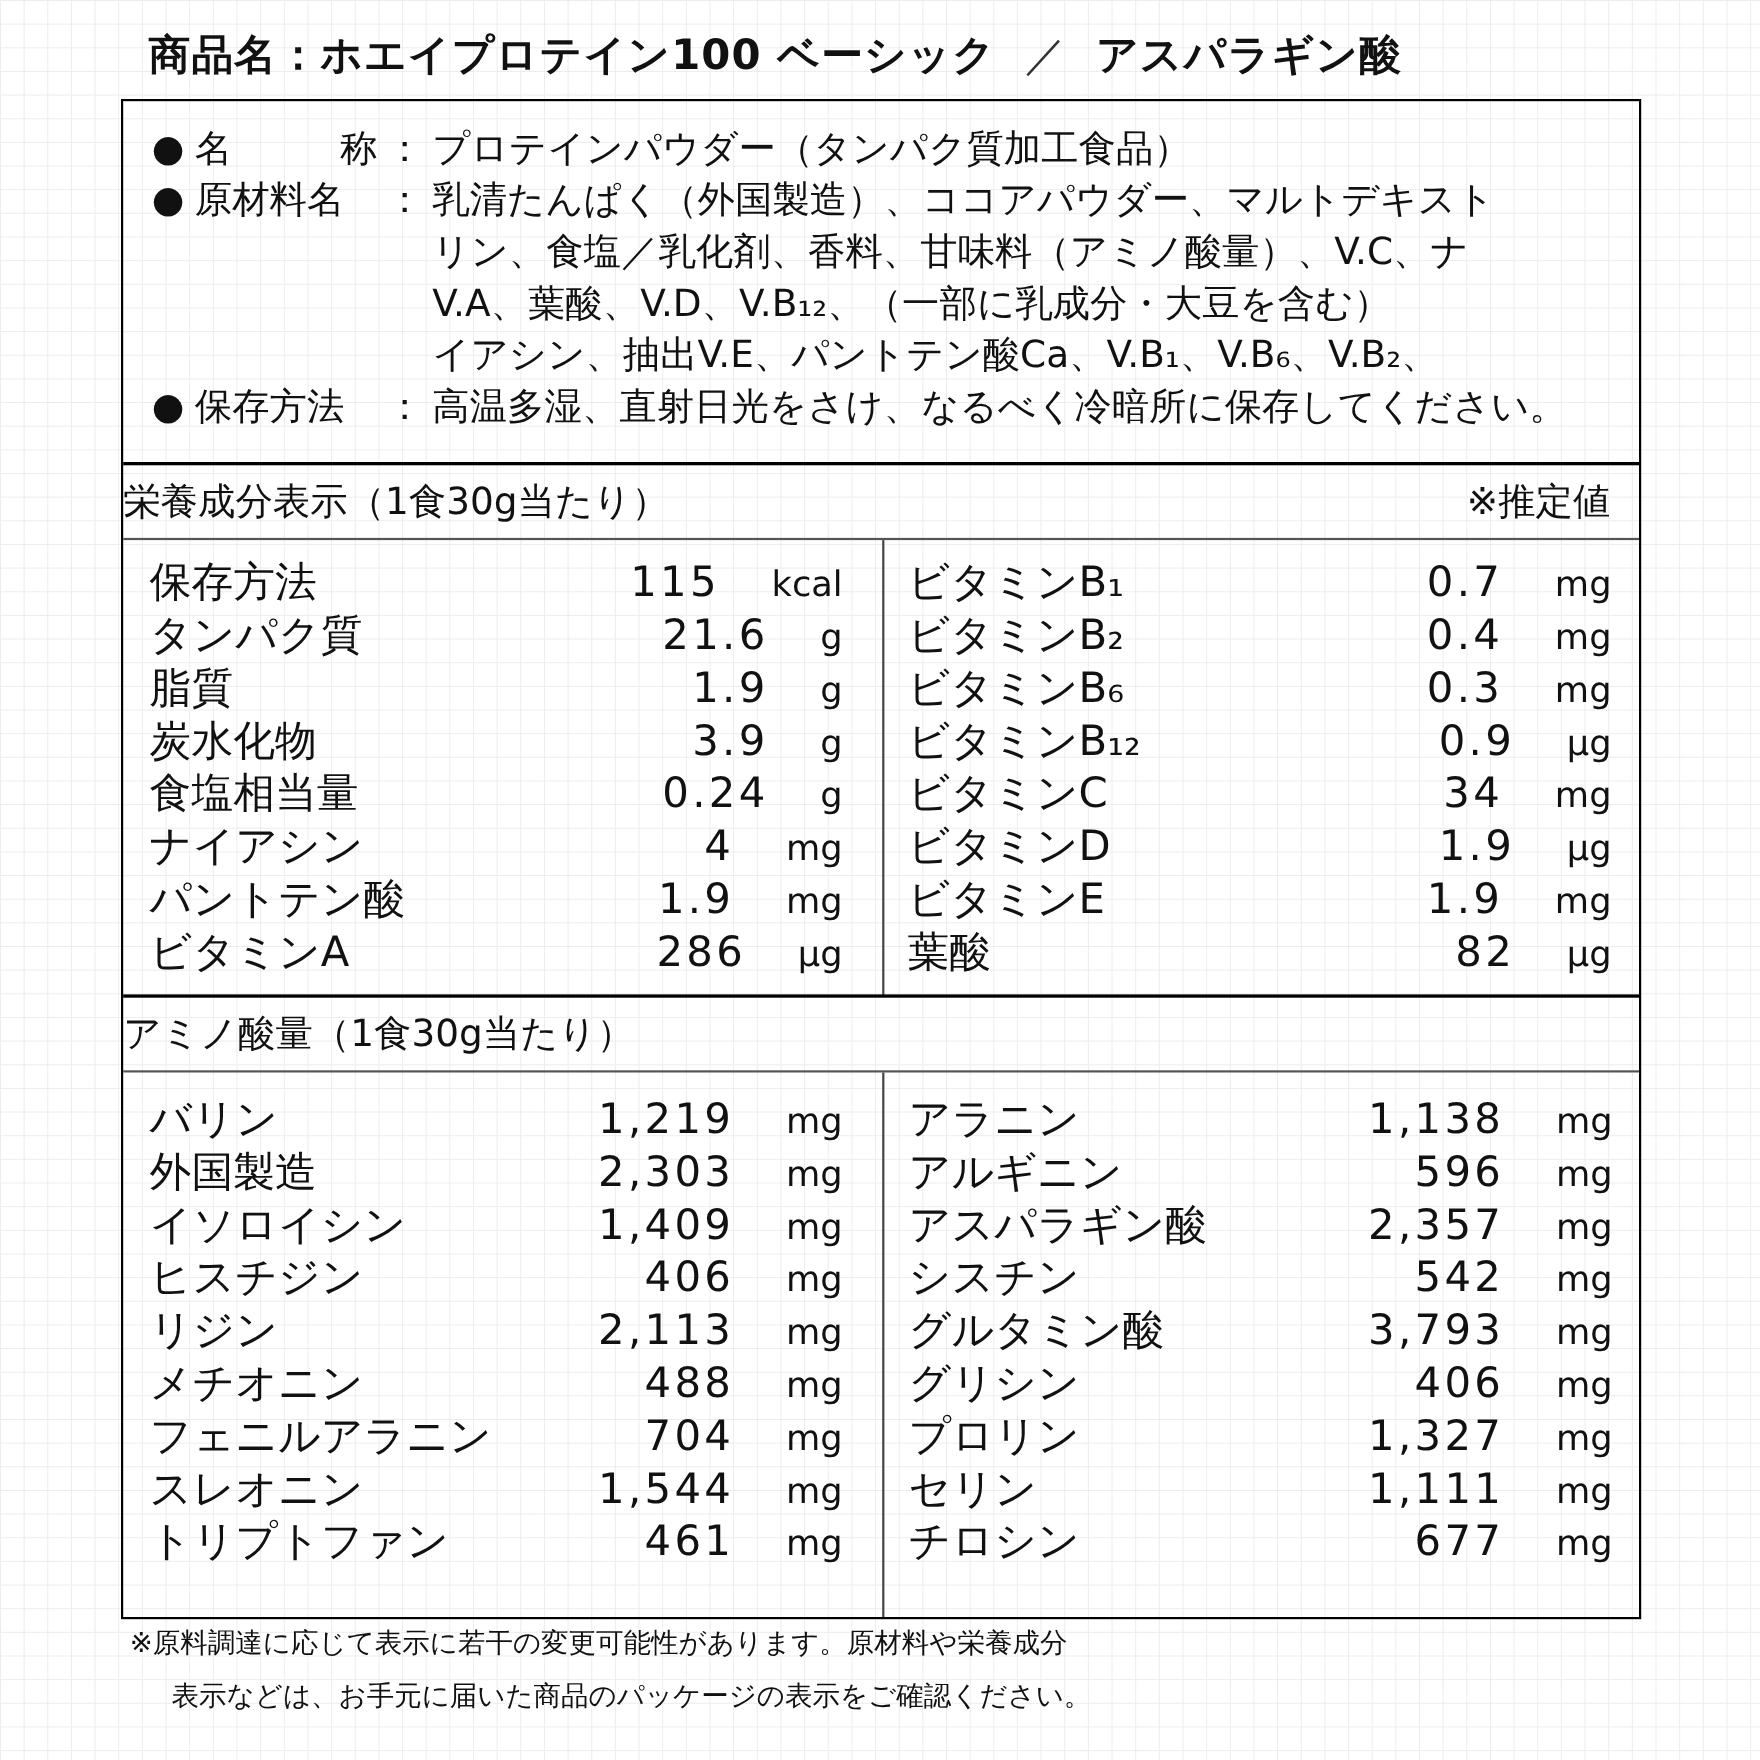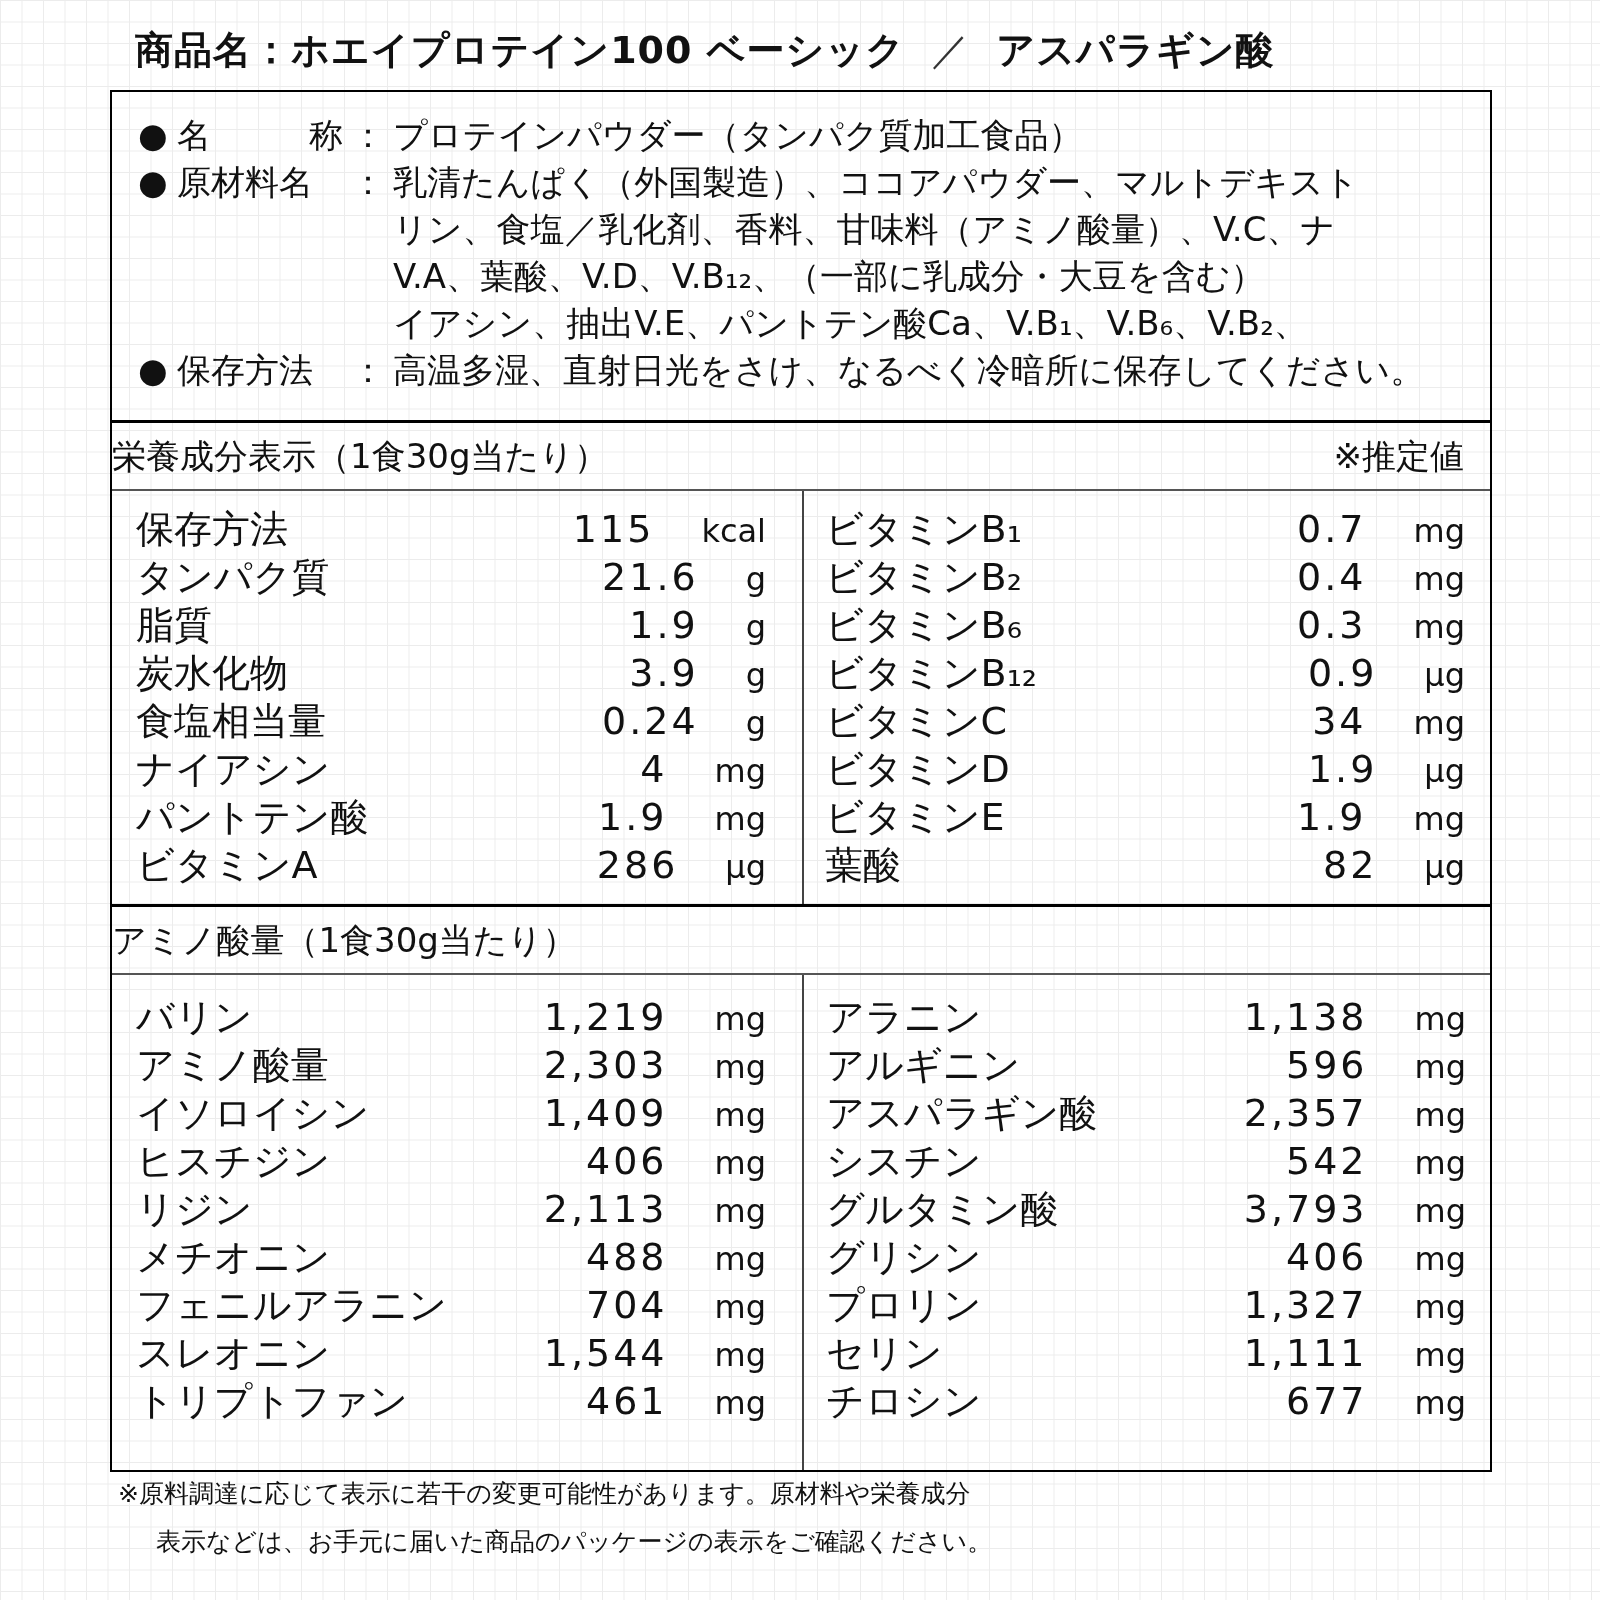--- a/index.html
+++ b/index.html
@@ -184,21 +184,21 @@
 
   <div class="hr-thin" style="top:881px;"></div>
   <div class="vline" style="top:883px; height:495px;"></div>
 
   <div class="col" style="left:24px; top:901px; width:630px;">
     <div class="row">
         <span class="name">バリン</span>
         <span class="val"><span>1,219</span><span class="unit">mg</span></span>
       </div>
     <div class="row">
-        <span class="name">アミノ酸量</span>
+        <span class="name">外国製造</span>
         <span class="val"><span>2,303</span><span class="unit">mg</span></span>
       </div>
     <div class="row">
         <span class="name">イソロイシン</span>
         <span class="val"><span>1,409</span><span class="unit">mg</span></span>
       </div>
     <div class="row">
         <span class="name">ヒスチジン</span>
         <span class="val"><span>406</span><span class="unit">mg</span></span>
       </div>

